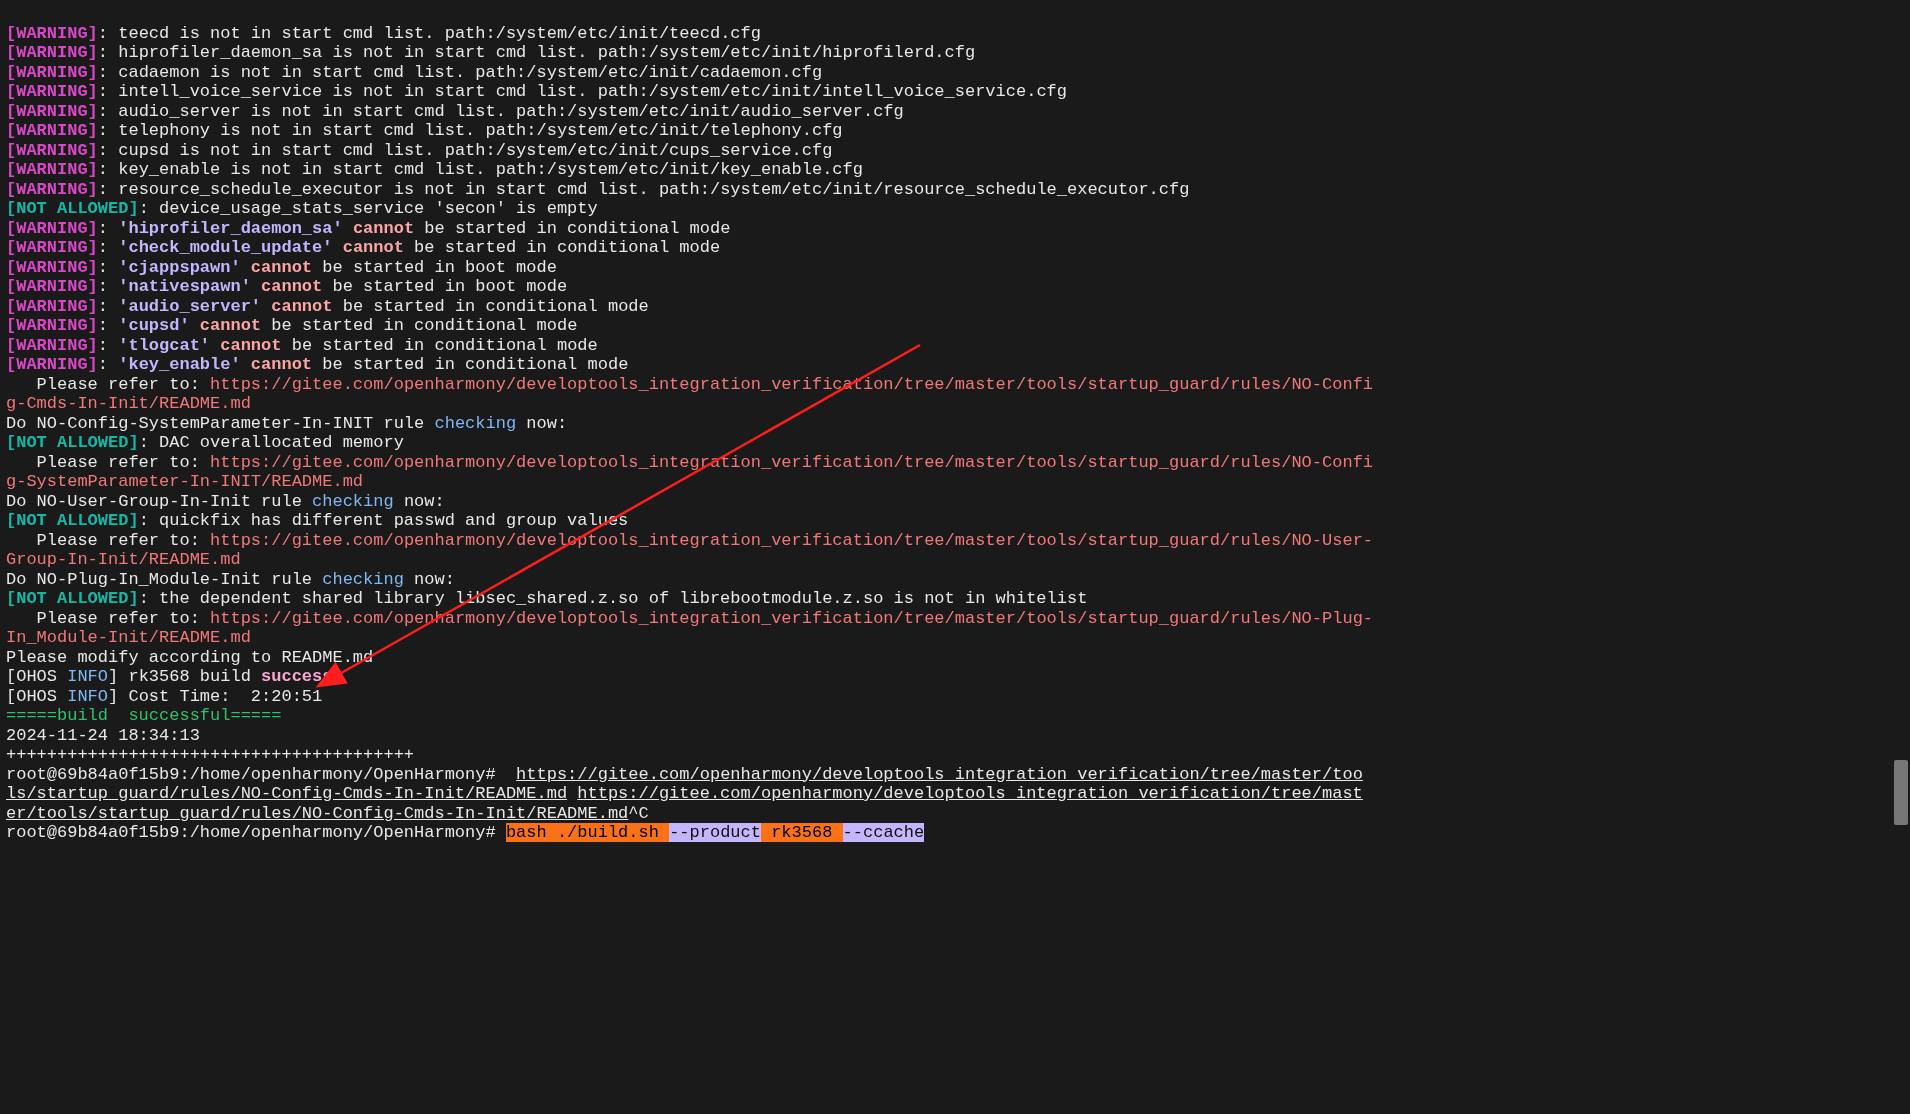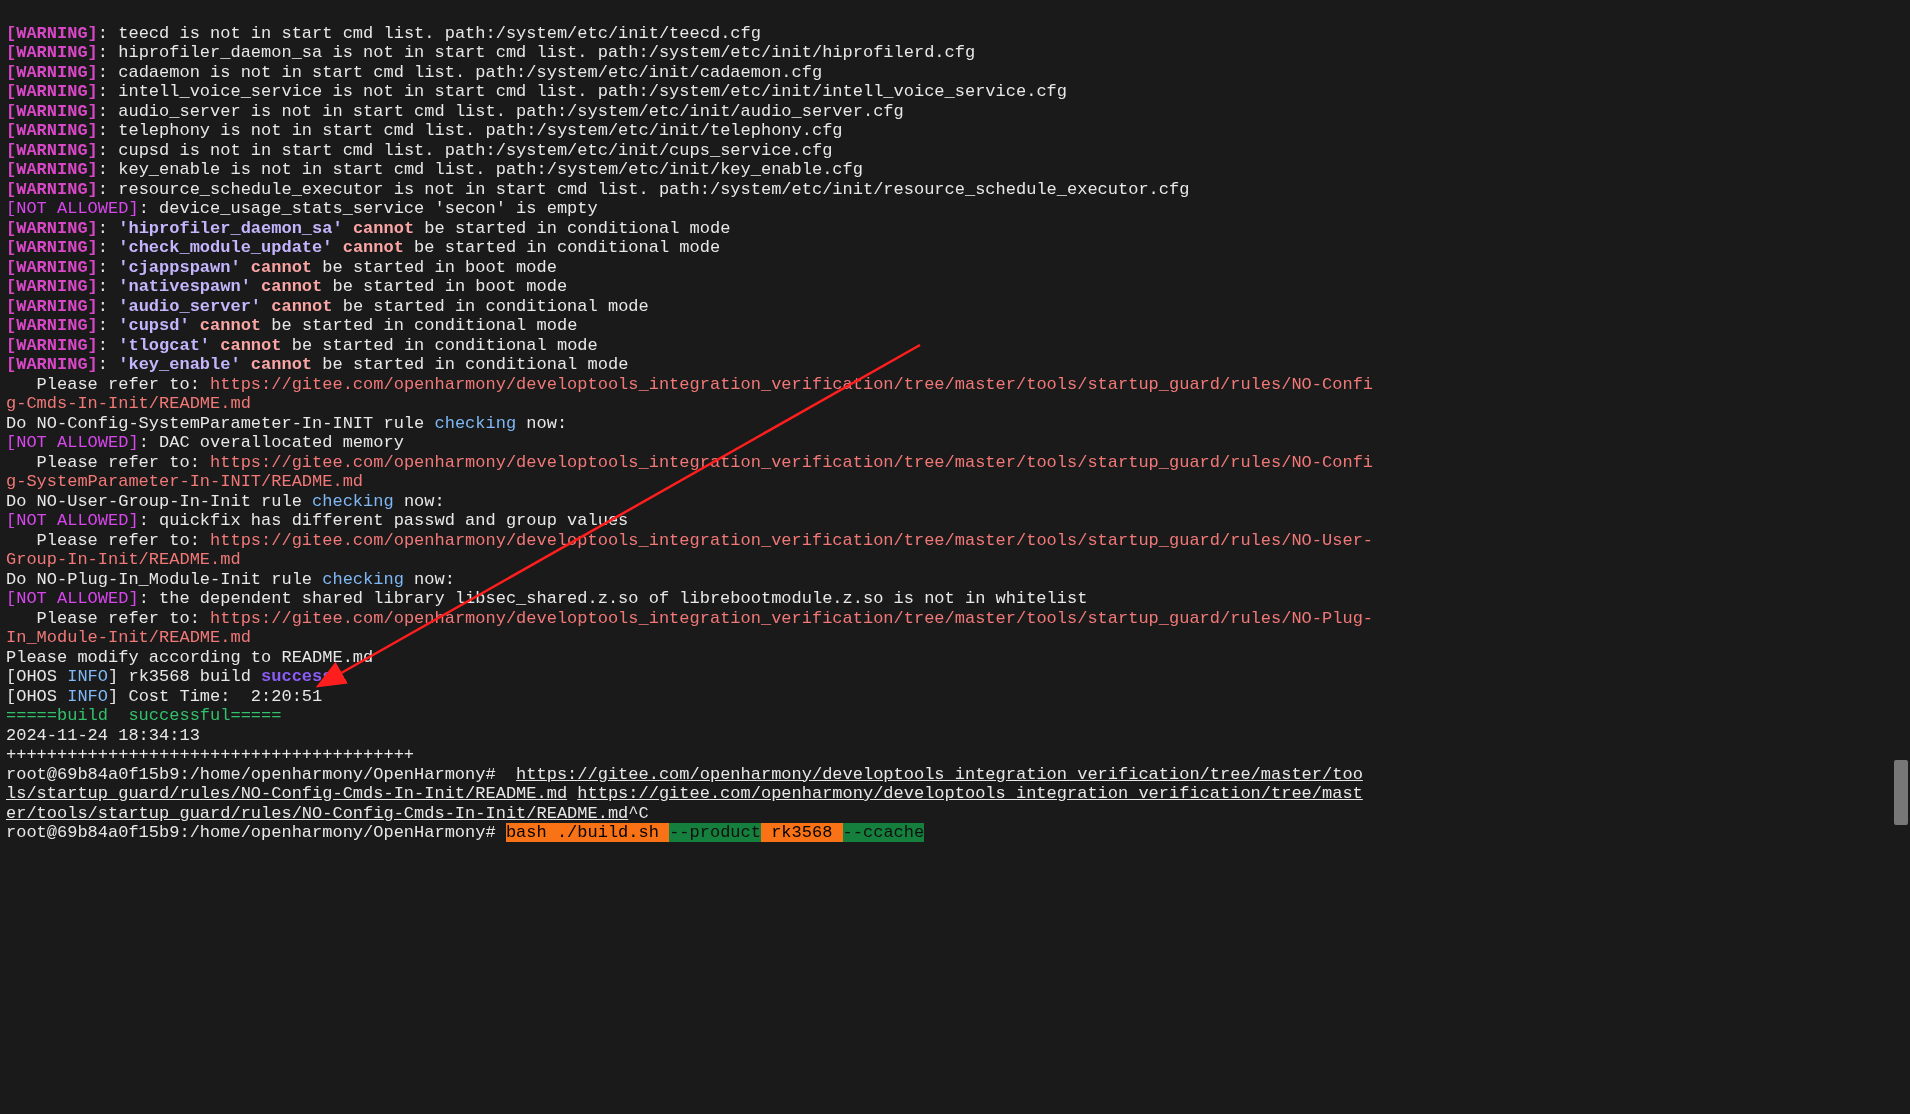--- a/index.html
+++ b/index.html
@@ -1,28 +1,28 @@
 <!DOCTYPE html>
 <html><head>
 <meta charset="utf-8">
 <style>
 html,body{margin:0;padding:0;background:#1a1a1a;color:#e8e8e8;font-family:'Consolas','Courier New',monospace;font-size:17px;line-height:19.5px;width:1910px;height:1114px;overflow:hidden;}
 .terminal{padding:4px 6px;white-space:pre;letter-spacing:0;position:relative;}
-.w{color:#d847c6;font-weight:bold}.n{color:#e8e8e8}.na{color:#d946ef;font-weight:normal}
+.w{color:#d847c6;font-weight:bold}.n{color:#e8e8e8}.na{color:#14b8a6;font-weight:bold}
 .url{color:#f27878;}
 .q{color:#c4b5fd;font-weight:bold}
 .cannot{color:#fca5a5;font-weight:bold}
 .chk{color:#7fb8f5}
 .info{color:#7fb8f5;font-weight:normal}
-.grn{color:#8b5cf6;font-weight:bold}
+.grn{color:#f9a8d4;font-weight:bold}
 .grn2{color:#33c06b;}
 .ul{color:#e8e8e8;text-decoration:underline}
 .prompt{color:#e8e8e8}
 .hl-w{background:#f97316;color:#000}
-.hl-b{background:#15803d;color:#100f0f;}
+.hl-b{background:#c4b5fd;color:#100f0f;}
 .arrow{position:absolute;pointer-events:none;}
 .scroll{position:absolute;right:2px;top:0;width:14px;height:1114px;}
 .scroll-track{position:absolute;right:0;top:0;width:14px;height:100%;}
 .scroll-thumb{position:absolute;right:0;top:760px;width:14px;height:65px;background:#777;border-radius:2px;}
 </style>
 </head>
 <body>
 
 <div class="terminal">
 <div id="lines"><div><span class="w">[WARNING]</span><span class="n">: teecd is not in start cmd list. path:/system/etc/init/teecd.cfg</span></div><div><span class="w">[WARNING]</span><span class="n">: hiprofiler_daemon_sa is not in start cmd list. path:/system/etc/init/hiprofilerd.cfg</span></div><div><span class="w">[WARNING]</span><span class="n">: cadaemon is not in start cmd list. path:/system/etc/init/cadaemon.cfg</span></div><div><span class="w">[WARNING]</span><span class="n">: intell_voice_service is not in start cmd list. path:/system/etc/init/intell_voice_service.cfg</span></div><div><span class="w">[WARNING]</span><span class="n">: audio_server is not in start cmd list. path:/system/etc/init/audio_server.cfg</span></div><div><span class="w">[WARNING]</span><span class="n">: telephony is not in start cmd list. path:/system/etc/init/telephony.cfg</span></div><div><span class="w">[WARNING]</span><span class="n">: cupsd is not in start cmd list. path:/system/etc/init/cups_service.cfg</span></div><div><span class="w">[WARNING]</span><span class="n">: key_enable is not in start cmd list. path:/system/etc/init/key_enable.cfg</span></div><div><span class="w">[WARNING]</span><span class="n">: resource_schedule_executor is not in start cmd list. path:/system/etc/init/resource_schedule_executor.cfg</span></div><div><span class="na">[NOT ALLOWED]</span><span class="n">: device_usage_stats_service 'secon' is empty</span></div><div><span class="w">[WARNING]</span><span class="n">: </span><span class="q">'hiprofiler_daemon_sa'</span><span class="n"> </span><span class="cannot">cannot</span><span class="n"> be started in conditional mode</span></div><div><span class="w">[WARNING]</span><span class="n">: </span><span class="q">'check_module_update'</span><span class="n"> </span><span class="cannot">cannot</span><span class="n"> be started in conditional mode</span></div><div><span class="w">[WARNING]</span><span class="n">: </span><span class="q">'cjappspawn'</span><span class="n"> </span><span class="cannot">cannot</span><span class="n"> be started in boot mode</span></div><div><span class="w">[WARNING]</span><span class="n">: </span><span class="q">'nativespawn'</span><span class="n"> </span><span class="cannot">cannot</span><span class="n"> be started in boot mode</span></div><div><span class="w">[WARNING]</span><span class="n">: </span><span class="q">'audio_server'</span><span class="n"> </span><span class="cannot">cannot</span><span class="n"> be started in conditional mode</span></div><div><span class="w">[WARNING]</span><span class="n">: </span><span class="q">'cupsd'</span><span class="n"> </span><span class="cannot">cannot</span><span class="n"> be started in conditional mode</span></div><div><span class="w">[WARNING]</span><span class="n">: </span><span class="q">'tlogcat'</span><span class="n"> </span><span class="cannot">cannot</span><span class="n"> be started in conditional mode</span></div><div><span class="w">[WARNING]</span><span class="n">: </span><span class="q">'key_enable'</span><span class="n"> </span><span class="cannot">cannot</span><span class="n"> be started in conditional mode</span></div><div><span class="n">   Please refer to: </span><span class="url">https://gitee.com/openharmony/developtools_integration_verification/tree/master/tools/startup_guard/rules/NO-Confi</span></div><div><span class="url">g-Cmds-In-Init/README.md</span></div><div><span class="n">Do NO-Config-SystemParameter-In-INIT rule </span><span class="chk">checking</span><span class="n"> now:</span></div><div><span class="na">[NOT ALLOWED]</span><span class="n">: DAC overallocated memory</span></div><div><span class="n">   Please refer to: </span><span class="url">https://gitee.com/openharmony/developtools_integration_verification/tree/master/tools/startup_guard/rules/NO-Confi</span></div><div><span class="url">g-SystemParameter-In-INIT/README.md</span></div><div><span class="n">Do NO-User-Group-In-Init rule </span><span class="chk">checking</span><span class="n"> now:</span></div><div><span class="na">[NOT ALLOWED]</span><span class="n">: quickfix has different passwd and group values</span></div><div><span class="n">   Please refer to: </span><span class="url">https://gitee.com/openharmony/developtools_integration_verification/tree/master/tools/startup_guard/rules/NO-User-</span></div><div><span class="url">Group-In-Init/README.md</span></div><div><span class="n">Do NO-Plug-In_Module-Init rule </span><span class="chk">checking</span><span class="n"> now:</span></div><div><span class="na">[NOT ALLOWED]</span><span class="n">: the dependent shared library libsec_shared.z.so of librebootmodule.z.so is not in whitelist</span></div><div><span class="n">   Please refer to: </span><span class="url">https://gitee.com/openharmony/developtools_integration_verification/tree/master/tools/startup_guard/rules/NO-Plug-</span></div><div><span class="url">In_Module-Init/README.md</span></div><div><span class="n">Please modify according to README.md</span></div><div><span class="n">[OHOS </span><span class="info">INFO</span><span class="n">] rk3568 build </span><span class="grn">success</span></div><div><span class="n">[OHOS </span><span class="info">INFO</span><span class="n">] Cost Time:  2:20:51</span></div><div><span class="grn2">=====build  successful=====</span></div><div><span class="n">2024-11-24 18:34:13</span></div><div><span class="n">++++++++++++++++++++++++++++++++++++++++</span></div><div><span class="n">root@69b84a0f15b9:/home/openharmony/OpenHarmony#  </span><span class="ul">https://gitee.com/openharmony/developtools_integration_verification/tree/master/too</span></div><div><span class="ul">ls/startup_guard/rules/NO-Config-Cmds-In-Init/README.md</span><span class="n"> </span><span class="ul">https://gitee.com/openharmony/developtools_integration_verification/tree/mast</span></div><div><span class="ul">er/tools/startup_guard/rules/NO-Config-Cmds-In-Init/README.md</span><span class="n">^C</span></div></div><span class="prompt">root@69b84a0f15b9:/home/openharmony/OpenHarmony# </span><span id="cmd"><span class="hl-w">bash ./build.sh </span><span class="hl-b">--product</span><span class="hl-w"> rk3568 </span><span class="hl-b">--ccache</span></span>

